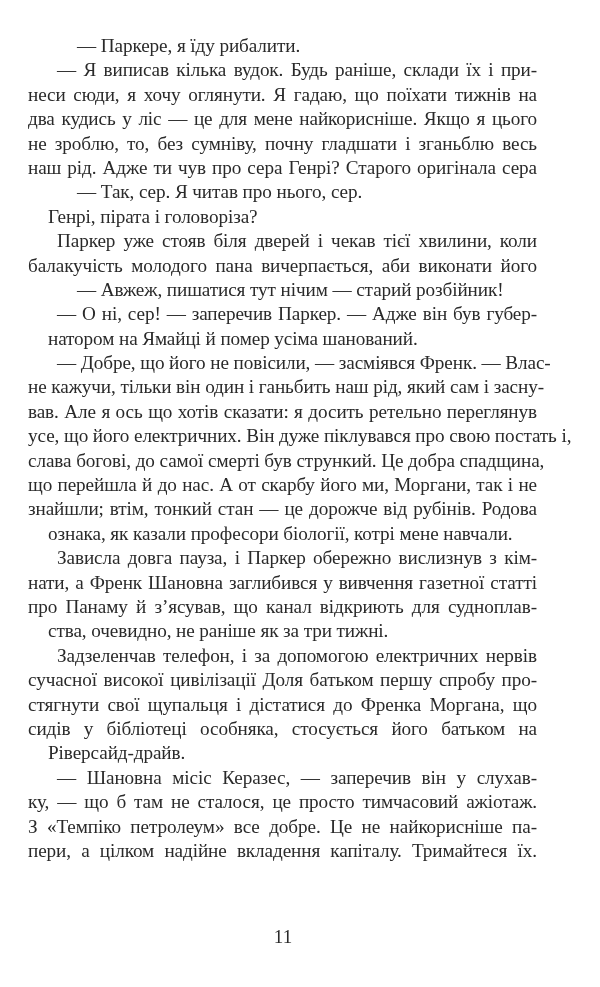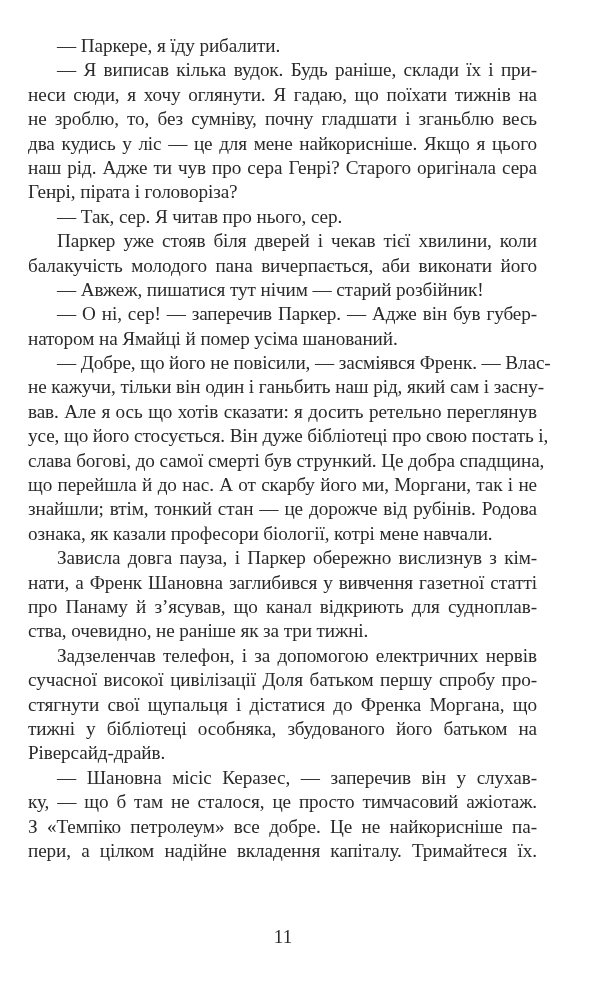--- a/index.html
+++ b/index.html
@@ -28,20 +28,21 @@
     white-space: nowrap;
     text-align: justify;
     text-align-last: justify;
     letter-spacing: -0.1px;
   }
   .line.indent {
     padding-left: 29px;
   }
   .line.last {
     text-align-last: left;
+    margin-left: 20px;
   }
   .page-number {
     position: absolute;
     left: 0;
     width: 600px;
     top: 926px;
     text-align: center;
     font-size: 19px;
     color: #2a2a2a;
     padding-left: 0;
@@ -51,46 +52,46 @@
     left: -17px;
   }
 </style>
 </head>
 <body>
 
 <div class="page" id="text-block">
     <div class="line indent last">— Паркере, я їду рибалити.</div>
     <div class="line indent">— Я виписав кілька вудок. Будь раніше, склади їх і при-</div>
     <div class="line">неси сюди, я хочу оглянути. Я гадаю, що поїхати тижнів на</div>
+    <div class="line">два кудись у ліс — це для мене найкорисніше. Якщо я цього</div>
     <div class="line">не зроблю, то, без сумніву, почну гладшати і зганьблю весь</div>
-    <div class="line">два кудись у ліс — це для мене найкорисніше. Якщо я цього</div>
     <div class="line">наш рід. Адже ти чув про сера Генрі? Старого оригінала сера</div>
+    <div class="line indent last">— Так, сер. Я читав про нього, сер.</div>
     <div class="line last">Генрі, пірата і головоріза?</div>
-    <div class="line indent last">— Так, сер. Я читав про нього, сер.</div>
     <div class="line indent">Паркер уже стояв біля дверей і чекав тієї хвилини, коли</div>
     <div class="line">балакучість молодого пана вичерпається, аби виконати його</div>
     <div class="line indent last">— Авжеж, пишатися тут нічим — старий розбійник!</div>
     <div class="line indent">— О ні, сер! — заперечив Паркер. — Адже він був губер-</div>
     <div class="line last">натором на Ямайці й помер усіма шанований.</div>
     <div class="line indent">— Добре, що його не повісили, — засміявся Френк. — Влас-</div>
     <div class="line">не кажучи, тільки він один і ганьбить наш рід, який сам і засну-</div>
     <div class="line">вав. Але я ось що хотів сказати: я досить ретельно переглянув</div>
-    <div class="line">усе, що його стосується. Він дуже бібліотеці про свою постать і,</div>
+    <div class="line">усе, що його електричних. Він дуже піклувався про свою постать і,</div>
     <div class="line">слава богові, до самої смерті був стрункий. Це добра спадщина,</div>
     <div class="line">що перейшла й до нас. А от скарбу його ми, Моргани, так і не</div>
     <div class="line">знайшли; втім, тонкий стан — це дорожче від рубінів. Родова</div>
     <div class="line last">ознака, як казали професори біології, котрі мене навчали.</div>
     <div class="line indent">Зависла довга пауза, і Паркер обережно вислизнув з кім-</div>
     <div class="line">нати, а Френк Шановна заглибився у вивчення газетної статті</div>
     <div class="line">про Панаму й з’ясував, що канал відкриють для судноплав-</div>
     <div class="line last">ства, очевидно, не раніше як за три тижні.</div>
     <div class="line indent">Задзеленчав телефон, і за допомогою електричних нервів</div>
     <div class="line">сучасної високої цивілізації Доля батьком першу спробу про-</div>
     <div class="line">стягнути свої щупальця і дістатися до Френка Моргана, що</div>
-    <div class="line">тижні у бібліотеці особняка, збудованого його батьком на</div>
+    <div class="line">сидів у бібліотеці особняка, стосується його батьком на</div>
     <div class="line last">Ріверсайд-драйв.</div>
     <div class="line indent">— Шановна місіс Керазес, — заперечив він у слухав-</div>
     <div class="line">ку, — що б там не сталося, це просто тимчасовий ажіотаж.</div>
     <div class="line">З «Темпіко петролеум» все добре. Це не найкорисніше па-</div>
     <div class="line">пери, а цілком надійне вкладення капіталу. Тримайтеся їх.</div>
   </div>
 
 <div class="page-number">
   <span>11</span>
 </div>

